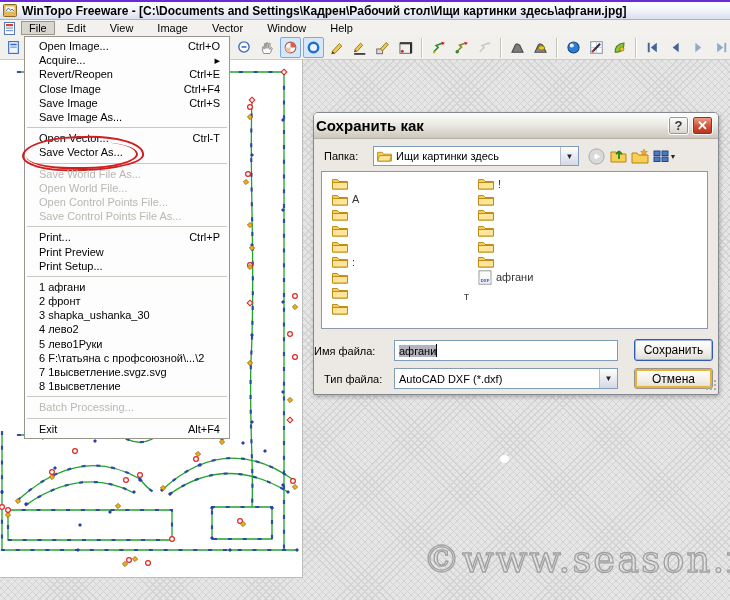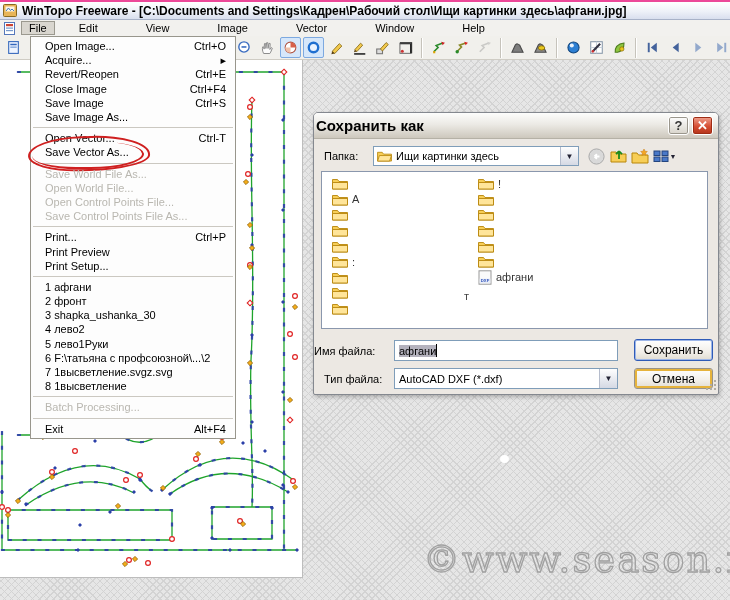--- a/index.html
+++ b/index.html
@@ -1,40 +1,40 @@
 <!DOCTYPE html>
 <html><head>
 <meta charset="utf-8">
 <style>
   html,body{margin:0;padding:0;}
   body{font-family:"Liberation Sans",sans-serif;}
-  .screen{position:relative;width:730px;height:600px;overflow:hidden;background:#ece9e2;border-top:2px solid #ec4899;box-sizing:border-box;}
+  .screen{position:relative;width:730px;height:600px;overflow:hidden;background:#ece9e2;border-top:2px solid #6d28d9;box-sizing:border-box;}
   
   .titlebar{position:absolute;left:0;top:0;width:730px;height:18px;background:linear-gradient(180deg,#ffffff 0%,#eef1f8 55%,#d9dfee 100%);border-bottom:1px solid #a8b2c8;display:flex;align-items:center;gap:5px;padding-left:3px;box-sizing:border-box;}
   .titlebar .ttext{font-size:12px;font-weight:bold;color:#000;white-space:nowrap;}
   .appicon{width:14px;height:13px;flex:0 0 auto;}
   
   .menubar{position:absolute;left:0;top:18px;width:730px;height:16px;background:#f2f1ee;border-bottom:1px solid #d4d2ca;display:flex;align-items:center;font-size:11px;}
   .docicon{width:14px;height:13px;margin:0 4px 0 3px;}
-  .mbitem{padding:1px 24px;color:#000;}
+  .mbitem{padding:1px 12px;color:#000;}
   .mbitem.active{background:#d9d6cf;border:1px solid #9b998f;padding:0 7px;}
   
   .toolbar{position:absolute;left:0;top:34px;width:730px;height:24px;background:#f1f0ec;border-bottom:1px solid #cfccc4;display:flex;align-items:center;padding-left:233px;box-sizing:border-box;}
   .tbtn{width:21px;height:21px;display:flex;align-items:center;justify-content:center;border:1px solid transparent;border-radius:2px;background:transparent;padding:0;margin:0 1px;}
   .tbtn.checked{background:#d6e7fa;border-color:#7da9e0;}
   .tbtn.dis{opacity:.45;filter:grayscale(.8);}
   .tsep{width:0;height:20px;border-left:1px solid #c6c3bb;border-right:1px solid #ffffff;margin:0 4px;}
   .tbtn-float{position:absolute;left:2px;top:1px;}
   
   .client{position:absolute;left:0;top:58px;width:730px;height:542px;background-color:#e6e6e6;background-image:repeating-linear-gradient(45deg,#d3d3d3 0 1px,transparent 1px 5px),repeating-linear-gradient(-45deg,#d3d3d3 0 1px,transparent 1px 5px);}
   .canvas{position:absolute;left:0;top:0;width:302px;height:517px;background:#fff;border-right:1px solid #bdbdbd;border-bottom:1px solid #bdbdbd;}
   .watermark{position:absolute;left:423px;top:478px;font-family:"DejaVu Serif",serif;font-size:37px;letter-spacing:2px;color:rgba(225,225,225,0.18);-webkit-text-stroke:1.3px #a0a0a0;white-space:nowrap;}
   .artifact-dot{position:absolute;left:500px;top:395px;width:9px;height:8px;background:#fff;border-radius:50%;}
   
-  .filemenu{position:absolute;left:30px;top:34px;width:206px;background:#fdfdfd;border:1px solid #98968c;box-sizing:border-box;padding:2px 0;z-index:60;font-size:11px;}
+  .filemenu{position:absolute;left:24px;top:34px;width:206px;background:#fdfdfd;border:1px solid #98968c;box-sizing:border-box;padding:2px 0;z-index:60;font-size:11px;}
   .mitem{position:relative;display:flex;justify-content:space-between;align-items:center;height:14.2px;padding:0 9px 0 14px;color:#000;white-space:nowrap;}
   .mitem .ms{color:#000;margin-left:12px;}
   .mitem.dis, .mitem.dis .ms{color:#b9b7b0;}
   .msep{height:0;border-top:1px solid #cbc8c1;margin:3px 2px;}
   .ring{position:absolute;left:-3px;top:-9px;width:118px;height:31px;border:2.6px solid #cf2020;border-radius:48% 52% 55% 45% / 58% 62% 46% 52%;transform:rotate(-1.6deg);pointer-events:none;}
   .ring::after{content:"";position:absolute;left:2px;top:4px;width:110px;height:25px;border-bottom:2.4px solid #cf2020;border-right:2px solid #cf2020;border-radius:50% 50% 60% 50%/55% 55% 70% 60%;transform:rotate(1.4deg);}
   
   .dialog{position:absolute;left:313px;top:110px;width:404px;height:281px;background:#ece8e3;border:1px solid #84888f;border-radius:5px 5px 2px 2px;z-index:50;box-shadow:1px 2px 4px rgba(0,0,0,.25);}
   .dtitle{position:absolute;left:0;top:0;right:0;height:25px;border-radius:4px 4px 0 0;background:linear-gradient(180deg,#fdfdfc 0%,#eceae5 45%,#cdc8bd 100%);border-bottom:1px solid #b5b1a6;display:flex;align-items:center;}
   .dtitle .dtext{font-size:15px;font-weight:bold;color:#000;padding-left:2px;}

